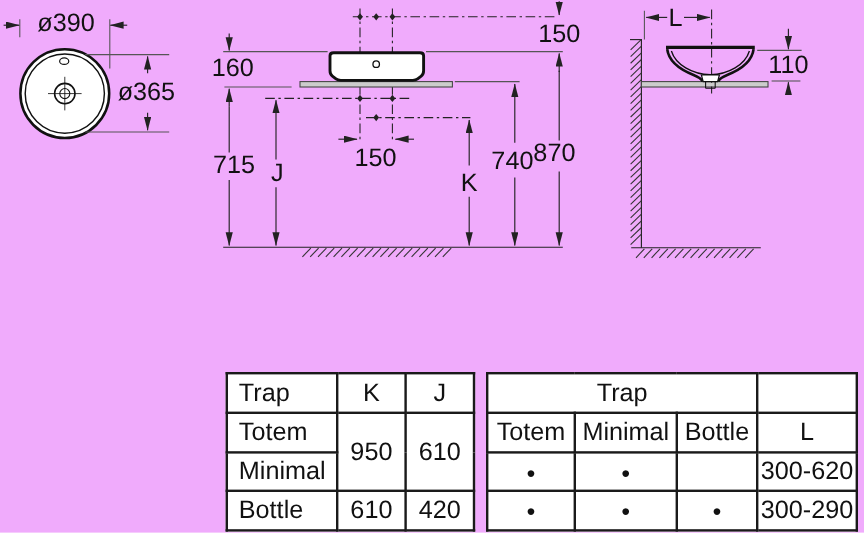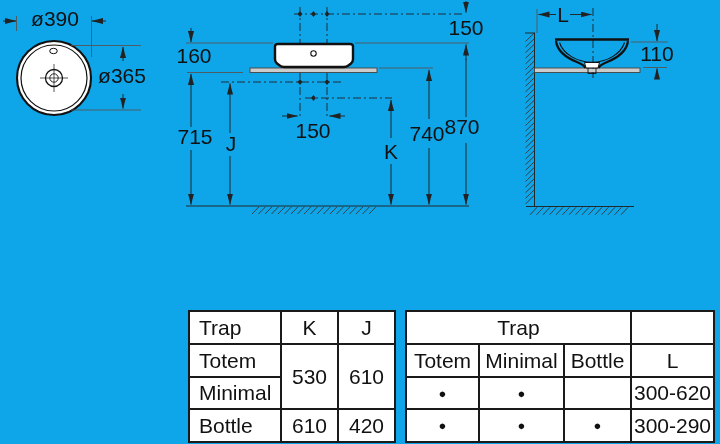--- a/index.html
+++ b/index.html
@@ -1,16 +1,16 @@
 <!DOCTYPE html>
 <html><head>
 <meta charset="utf-8">
 <style>
   html,body{margin:0;padding:0;background:#fff;}
-  #stage{position:relative;width:720px;height:444px;background:#0ea5e9;overflow:hidden;
+  #stage{position:relative;width:720px;height:444px;background:#f0abfc;overflow:hidden;
          font-family:"Liberation Sans",sans-serif;color:#111;}
   #dwg{position:absolute;left:0;top:0;}
   #dwg text{font-family:"Liberation Sans",sans-serif;font-size:21px;fill:#111;text-anchor:middle;}
   .ln{stroke:#222;stroke-width:.95;fill:none;}
   .ext{stroke:#555;stroke-width:.9;fill:none;}
   .cl{stroke:#222;stroke-width:.9;fill:none;stroke-dasharray:8 3 2 3;}
   .thick{stroke:#111;fill:#fff;}
   .hatch line{stroke:#333;stroke-width:.9;}
   .dia{fill:#222;}
   table.spec{position:absolute;border-collapse:collapse;table-layout:fixed;
@@ -220,21 +220,21 @@
         <col style="width:57px">
       </colgroup>
     <tbody>
         <tr style="height:33px">
       <td class="lbl">Trap</td>
       <td>K</td>
       <td>J</td>
     </tr>
     <tr style="height:33px">
       <td class="lbl">Totem</td>
-      <td rowspan="2">530</td>
+      <td rowspan="2">950</td>
       <td rowspan="2">610</td>
     </tr>
     <tr style="height:32px">
       <td class="lbl">Minimal</td>
     </tr>
     <tr style="height:33px">
       <td class="lbl">Bottle</td>
       <td>610</td>
       <td>420</td>
     </tr>

